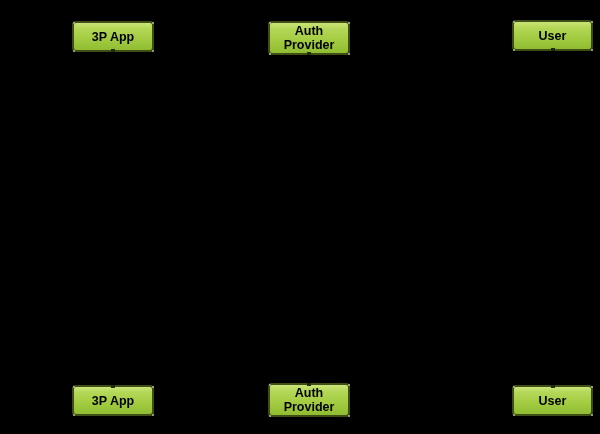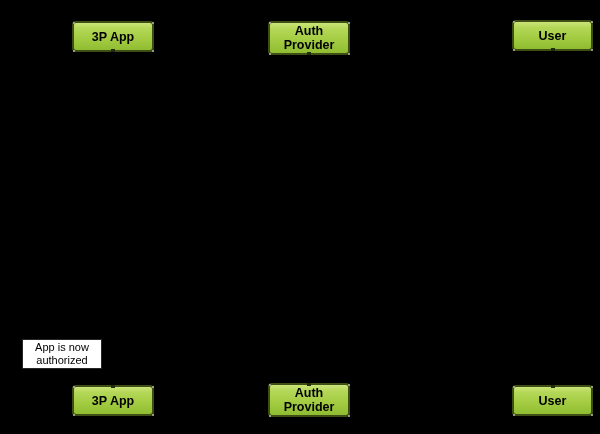--- a/index.html
+++ b/index.html
@@ -104,24 +104,20 @@
     <i class="dot"></i>
     <span>Auth Provider</span>
   </div>
 
   <div class="actor top-row" id="a-top-user">
     <i class="handles"></i>
     <i class="dot"></i>
     <span>User</span>
   </div>
 
-  <div id="note">
-    <span>App is now</span>
-    <span>authorized</span>
-  </div>
 
   <div class="actor bottom-row" id="a-bot-app">
     <i class="handles"></i>
     <i class="dot"></i>
     <span>3P App</span>
   </div>
 
   <div class="actor bottom-row" id="a-bot-auth">
     <i class="handles"></i>
     <i class="dot"></i>

